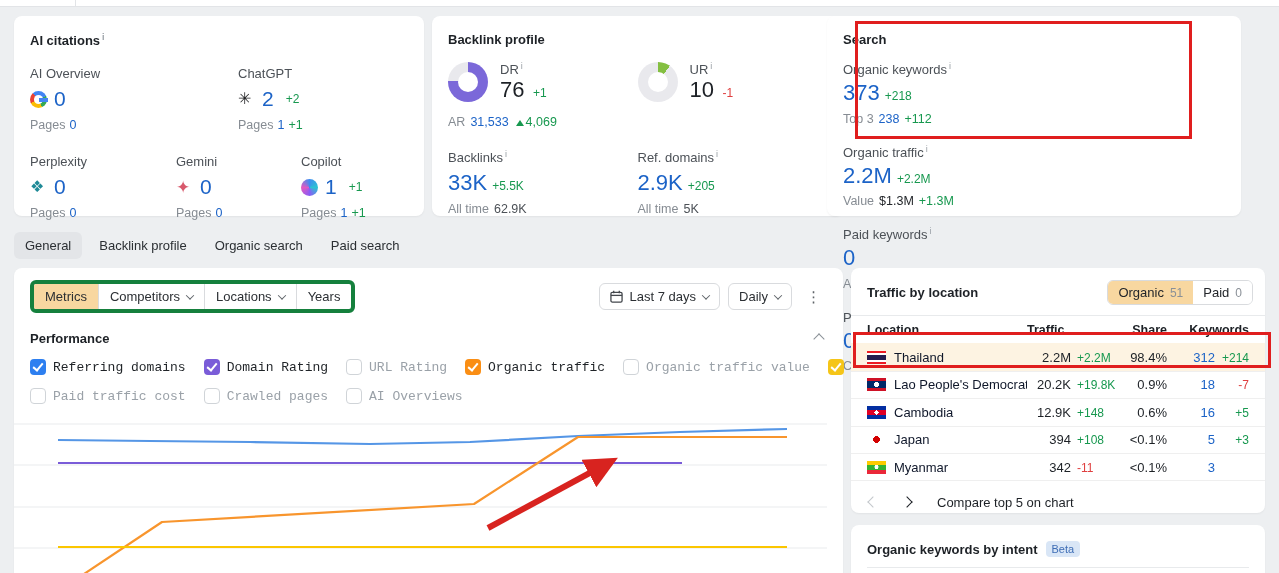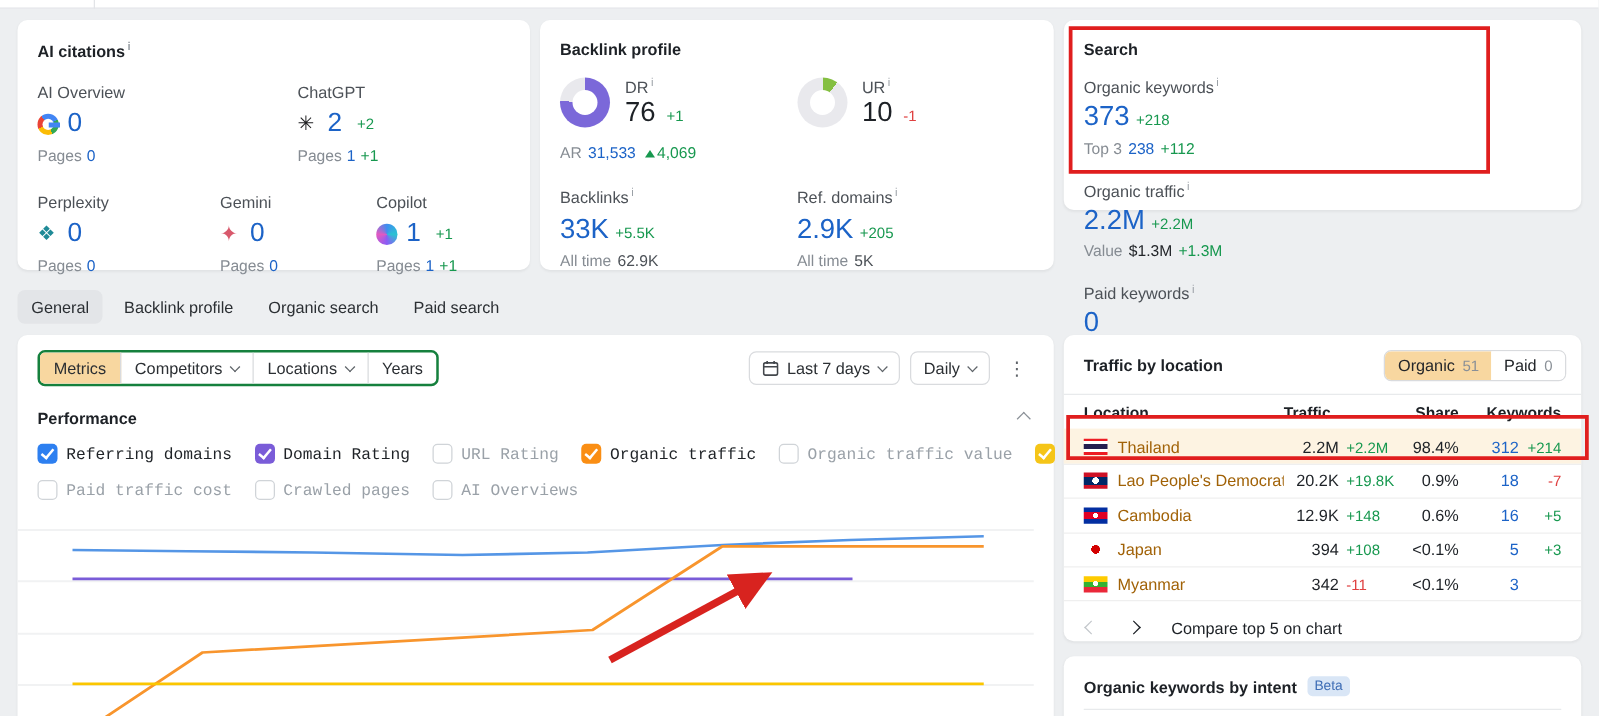--- a/index.html
+++ b/index.html
@@ -54,37 +54,37 @@
   .ar-line .arc { color:#17984f; margin-left:7px; }
   .tri-up { display:inline-block; width:0; height:0; border-left:4px solid transparent; border-right:4px solid transparent; border-bottom:6px solid #17984f; margin-right:2px; }
   .bl-metrics { display:flex; margin-top:20px; }
   .bl-m { width:204px; }
   .bl-m .mlabel { color:#4c5157; }
   .bl-m .mval { margin-top:5px; }
   .bl-m .alltime { margin-top:7px; font-size:12.5px; color:#868c93; }
   .bl-m .alltime b { font-weight:normal; color:#4c5157; margin-left:5px; }
 
   
-  #search-card { left:851px; top:16px; width:414px; height:152px; padding:16px; }
+  #search-card { left:827px; top:16px; width:414px; height:200px; padding:16px; }
   .s-grid { display:flex; flex-wrap:wrap; margin-top:14px; }
   .s-block { width:204px; margin-bottom:18px; }
   .s-block .mlabel { color:#4c5157; }
   .s-block .mval { margin-top:4px; }
   .s-block .sub { margin-top:6px; font-size:12.5px; color:#868c93; }
   .s-block .sub span { margin-right:5px; }
 
   
   .tabs { position:absolute; left:14px; top:232px; display:flex; gap:6px; }
   .tab { padding:6px 11px; border-radius:6px; color:#2b2f33; cursor:pointer; }
   .tab.active { background:#e3e5e8; }
 
   
   #left-panel { left:14px; top:268px; width:829px; height:320px; padding:12px 16px; }
   .ctrl-row { display:flex; align-items:center; justify-content:space-between; }
-  .seg { display:flex; border:2px solid #15803d; border-radius:6px; overflow:hidden; background:#fff; }
+  .seg { display:flex; border:4px solid #15803d; border-radius:6px; overflow:hidden; background:#fff; }
   .seg-item { display:flex; align-items:center; gap:7px; padding:5px 11px; border-right:1px solid #d9dbde; color:#2b2f33; cursor:pointer; }
   .seg-item:last-child { border-right:none; }
   .seg-item.active { background:#f8d7a0; }
   .chev { display:inline-block; width:6px; height:6px; border-right:1.5px solid #5f6469; border-bottom:1.5px solid #5f6469; transform:rotate(45deg) translate(-1px,-1px); }
   .right-ctrls { display:flex; align-items:center; gap:8px; }
   .btn { display:flex; align-items:center; gap:7px; padding:5px 10px; border:1px solid #d9dbde; border-radius:6px; background:#fff; color:#2b2f33; cursor:pointer; }
   .kebab { font-size:15px; color:#5f6469; padding:2px 6px; cursor:pointer; }
   .perf-head { display:flex; align-items:center; justify-content:space-between; margin-top:18px; }
   .collapse-chev { width:8px; height:8px; border-right:1.7px solid #8a9097; border-bottom:1.7px solid #8a9097; transform:rotate(-135deg); margin-right:4px; cursor:pointer; }
   .cb-row { display:flex; align-items:center; gap:18px; margin-top:13px; flex-wrap:nowrap;font-family:Liberation Mono, monospace; }
@@ -104,21 +104,21 @@
   .tg .cnt { color:#8a9097; font-size:12px; }
   .tg.active { background:#f8d7a0; }
   .tg.active .cnt { color:#93motion7a52; }
   .t-cols { display:flex; align-items:center; padding:7px 16px 6px 16px; font-size:12.5px; font-weight:bold; color:#1d2126; }
   .t-cols .c-loc { flex:1; }
   .t-cols .c-traffic { width:94px; }
   .t-cols .c-share { width:46px; text-align:right; }
   .t-cols .c-kw { width:82px; text-align:right; }
   .t-row { display:flex; align-items:center; padding:0 16px; height:27.5px; border-top:1px solid #efefef; font-size:13px; }
   .t-row.hl { background:#fdf3e2; border-top-color:#fdf3e2; }
-  .t-name { flex:1; color:#a16207; white-space:nowrap; overflow:hidden; margin-left:8px; }
+  .t-name { flex:1; color:#0f172a; white-space:nowrap; overflow:hidden; margin-left:8px; }
   .t-traffic { width:94px; display:flex; align-items:baseline; }
   .t-traffic .tv { width:44px; text-align:right; color:#1d2126; }
   .t-traffic .tc { margin-left:6px; font-size:12px; }
   .t-share { width:46px; text-align:right; color:#1d2126; }
   .t-kw { width:82px; display:flex; align-items:baseline; justify-content:flex-end; }
   .t-kw .kv { color:#1c63c7; }
   .t-kw .kc { width:34px; text-align:right; font-size:12px; }
   .flag { display:inline-block; width:19px; height:13px; flex:none; }
   .f-th { background:linear-gradient(180deg,#ed1c24 0 16%,#fff 16% 34%,#241d4f 34% 66%,#fff 66% 84%,#ed1c24 84%); }
   .f-la { background:radial-gradient(circle at 50% 50%,#fff 0 2.6px,transparent 2.7px),linear-gradient(180deg,#ce1126 0 25%,#002868 25% 75%,#ce1126 75%); }

